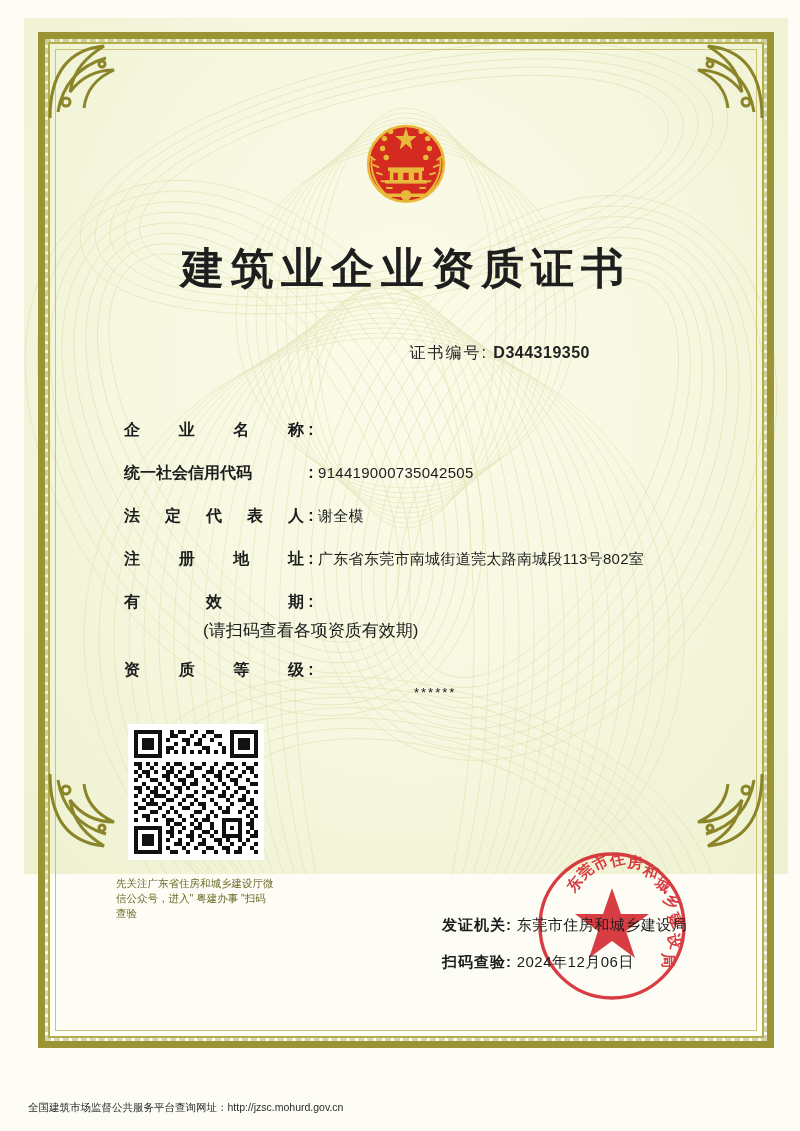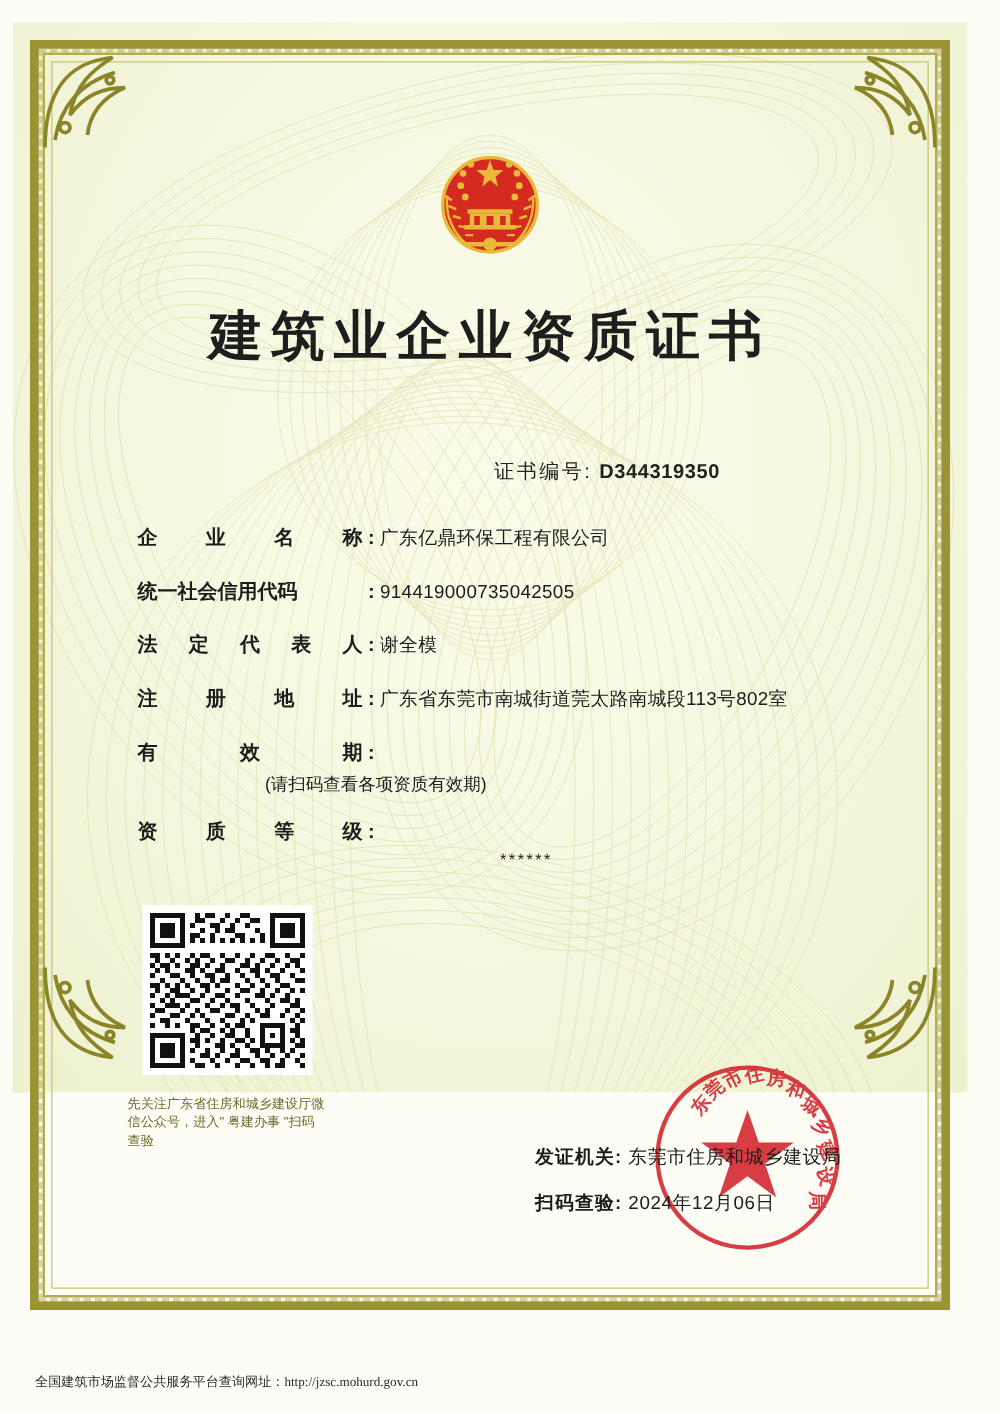--- a/index.html
+++ b/index.html
@@ -20,21 +20,21 @@
   .page {
     position: absolute;
     left: 0; top: 0;
     width: 800px;
     height: 1131px;
     background: #fdfdf6;
   }
 
   .cert-frame {
     position: absolute;
-    left: 10px;
+    left: 24px;
     top: 18px;
     width: 764px;
     height: 856px;
     background:
       radial-gradient(ellipse at 50% 42%, #fbfbe9 0%, #f7f8e2 45%, #f2f4d8 75%, #eef1d0 100%);
     box-sizing: border-box;
   }
 
   
   .guilloche {
@@ -111,21 +111,20 @@
     color: #1e1e1e;
   }
 
   .cert-no {
     position: absolute;
     top: 325px;
     right: 198px;
     font-size: 16px;
     color: #222;
     letter-spacing: 1px;
-    margin-top: 24px;
   }
   .cert-no .label { letter-spacing: 2px; }
   .cert-no .value { font-weight: bold; letter-spacing: .5px; }
 
   
   .fields {
     position: absolute;
     top: 402px;
     left: 100px;
     width: 600px;
@@ -152,22 +151,22 @@
     flex: 0 0 14px;
     font-weight: bold;
     text-align: center;
   }
   .field-value {
     flex: 1 1 auto;
     font-size: 15px;
     letter-spacing: .3px;
   }
   .field-sub {
-    margin-left: 102px;
-    font-size: 14px;
+    margin-left: 79px;
+    font-size: 17px;
     color: #1c1c1c;
     margin-top: -16px;
     margin-bottom: 18px;
   }
   .field-stars {
     margin-left: 290px;
     font-size: 13px;
     letter-spacing: 2px;
     color: #1c1c1c;
     margin-top: -18px;
@@ -219,21 +218,20 @@
   }
 
   
   .footer {
     position: absolute;
     left: 28px;
     bottom: 16px;
     font-size: 10.5px;
     line-height: 1.55;
     color: #2b2b2b;
-    font-family: Liberation Serif, serif;
   }
 </style>
 </head>
 <body>
 
 <div class="page">
   <div class="cert-frame">
 
     <div class="guilloche">
       <svg width="764" height="1044" viewBox="0 0 764 1044" xmlns="http://www.w3.org/2000/svg">
@@ -408,21 +406,20 @@
     <div class="fields">
 
       <div class="field-row">
         <span class="field-label">
           <span class="char">企</span>
             <span class="char">业</span>
             <span class="char">名</span>
             <span class="char">称</span>
         </span>
         <span class="field-colon">:</span>
-        <span class="field-value">广东亿鼎环保工程有限公司</span>
       </div>
 
       <div class="field-row">
         <span class="field-label">统一社会信用代码</span>
         <span class="field-colon">:</span>
         <span class="field-value">914419000735042505</span>
       </div>
 
       <div class="field-row">
         <span class="field-label">

